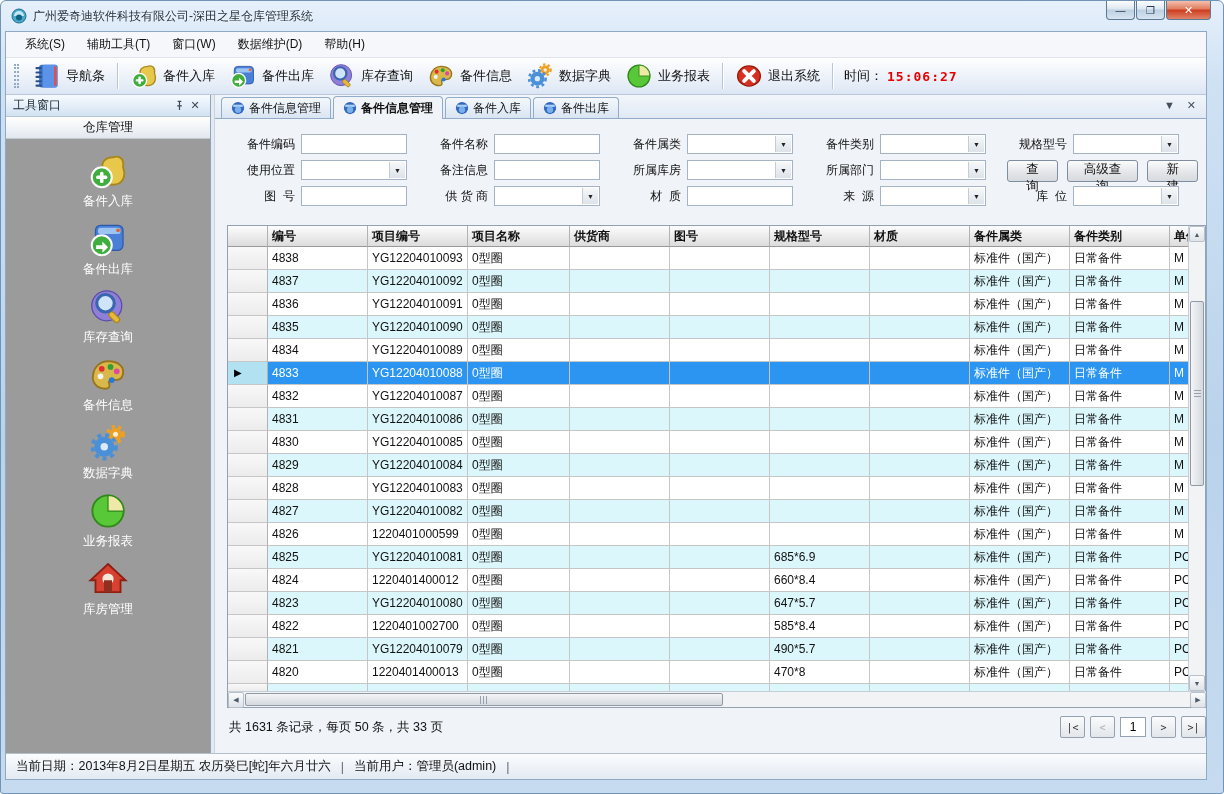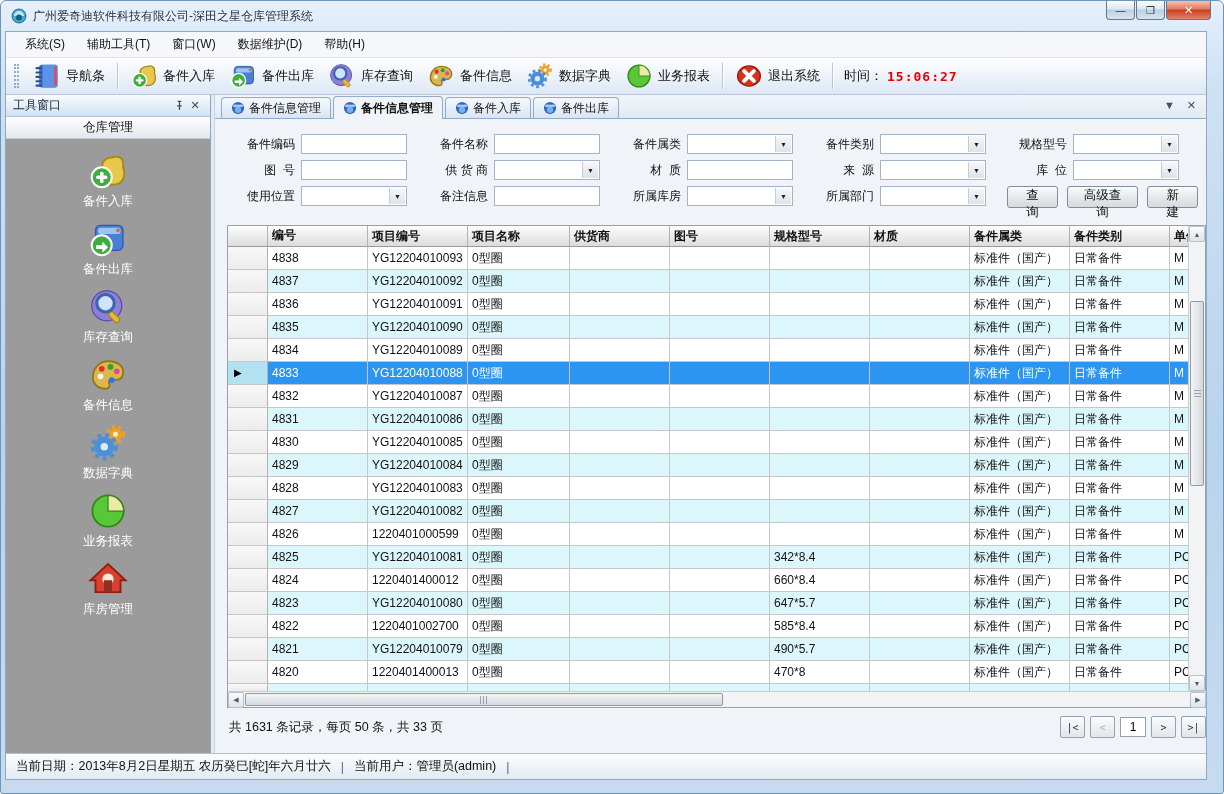--- a/index.html
+++ b/index.html
@@ -375,48 +375,20 @@
                 </div>
                 <div class="f-cell">
                   <label class="f-label">规格型号</label>
                   <div class="f-select">
                     <span class="f-arrow">▼</span>
                   </div>
                 </div>
               </div>
               <div class="f-row">
                 <div class="f-cell">
-                  <label class="f-label">图  号</label>
-                  <input class="f-text" style="">
-                </div>
-                <div class="f-cell">
-                  <label class="f-label">供 货 商</label>
-                  <div class="f-select">
-                    <span class="f-arrow">▼</span>
-                  </div>
-                </div>
-                <div class="f-cell">
-                  <label class="f-label">材  质</label>
-                  <input class="f-text" style="">
-                </div>
-                <div class="f-cell">
-                  <label class="f-label">来  源</label>
-                  <div class="f-select">
-                    <span class="f-arrow">▼</span>
-                  </div>
-                </div>
-                <div class="f-cell">
-                  <label class="f-label">库  位</label>
-                  <div class="f-select">
-                    <span class="f-arrow">▼</span>
-                  </div>
-                </div>
-              </div>
-              <div class="f-row">
-                <div class="f-cell">
                   <label class="f-label">使用位置</label>
                   <div class="f-select">
                     <span class="f-arrow">▼</span>
                   </div>
                 </div>
                 <div class="f-cell">
                   <label class="f-label">备注信息</label>
                   <input class="f-text" style="">
                 </div>
                 <div class="f-cell">
@@ -428,30 +400,58 @@
                 <div class="f-cell">
                   <label class="f-label">所属部门</label>
                   <div class="f-select">
                     <span class="f-arrow">▼</span>
                   </div>
                 </div>
                 <div class="f-buttons">
                   <button class="btn">查询</button>
                   <button class="btn">高级查询</button>
                   <button class="btn">新建</button>
+                </div>
+              </div>
+              <div class="f-row">
+                <div class="f-cell">
+                  <label class="f-label">图  号</label>
+                  <input class="f-text" style="">
+                </div>
+                <div class="f-cell">
+                  <label class="f-label">供 货 商</label>
+                  <div class="f-select">
+                    <span class="f-arrow">▼</span>
+                  </div>
+                </div>
+                <div class="f-cell">
+                  <label class="f-label">材  质</label>
+                  <input class="f-text" style="">
+                </div>
+                <div class="f-cell">
+                  <label class="f-label">来  源</label>
+                  <div class="f-select">
+                    <span class="f-arrow">▼</span>
+                  </div>
+                </div>
+                <div class="f-cell">
+                  <label class="f-label">库  位</label>
+                  <div class="f-select">
+                    <span class="f-arrow">▼</span>
+                  </div>
                 </div>
               </div>
             </div>
 
           <div class="grid-wrap">
             <div class="grid-viewport">
               <div class="grid-inner">
                 <div class="g-hrow">
                     <div class="g-cell g-head" style="width: 40px;"></div>
-                    <div class="g-cell g-head" style="width: 100px; font-family: Liberation Mono, monospace;">编号</div>
+                    <div class="g-cell g-head" style="width: 100px;">编号</div>
                     <div class="g-cell g-head" style="width: 100px;">项目编号</div>
                     <div class="g-cell g-head" style="width: 102px;">项目名称</div>
                     <div class="g-cell g-head" style="width: 100px;">供货商</div>
                     <div class="g-cell g-head" style="width: 100px;">图号</div>
                     <div class="g-cell g-head" style="width: 100px;">规格型号</div>
                     <div class="g-cell g-head" style="width: 100px;">材质</div>
                     <div class="g-cell g-head" style="width: 100px;">备件属类</div>
                     <div class="g-cell g-head" style="width: 100px;">备件类别</div>
                     <div class="g-cell g-head" style="width: 100px;">单位</div>
                   </div>
@@ -627,21 +627,21 @@
                       <div class="g-cell" style="width: 100px;">日常备件</div>
                       <div class="g-cell" style="width: 100px;">M</div>
                     </div>
                     <div class="g-row alt">
                       <div class="g-cell g-selcell" style="width: 40px;"></div>
                       <div class="g-cell" style="width: 100px;">4825</div>
                       <div class="g-cell" style="width: 100px;">YG12204010081</div>
                       <div class="g-cell" style="width: 102px;">0型圈</div>
                       <div class="g-cell" style="width: 100px;"></div>
                       <div class="g-cell" style="width: 100px;"></div>
-                      <div class="g-cell" style="width: 100px;">342*8.4</div>
+                      <div class="g-cell" style="width: 100px;">685*6.9</div>
                       <div class="g-cell" style="width: 100px;"></div>
                       <div class="g-cell" style="width: 100px;">标准件（国产）</div>
                       <div class="g-cell" style="width: 100px;">日常备件</div>
                       <div class="g-cell" style="width: 100px;">PC</div>
                     </div>
                     <div class="g-row">
                       <div class="g-cell g-selcell" style="width: 40px;"></div>
                       <div class="g-cell" style="width: 100px;">4824</div>
                       <div class="g-cell" style="width: 100px;">1220401400012</div>
                       <div class="g-cell" style="width: 102px;">0型圈</div>

